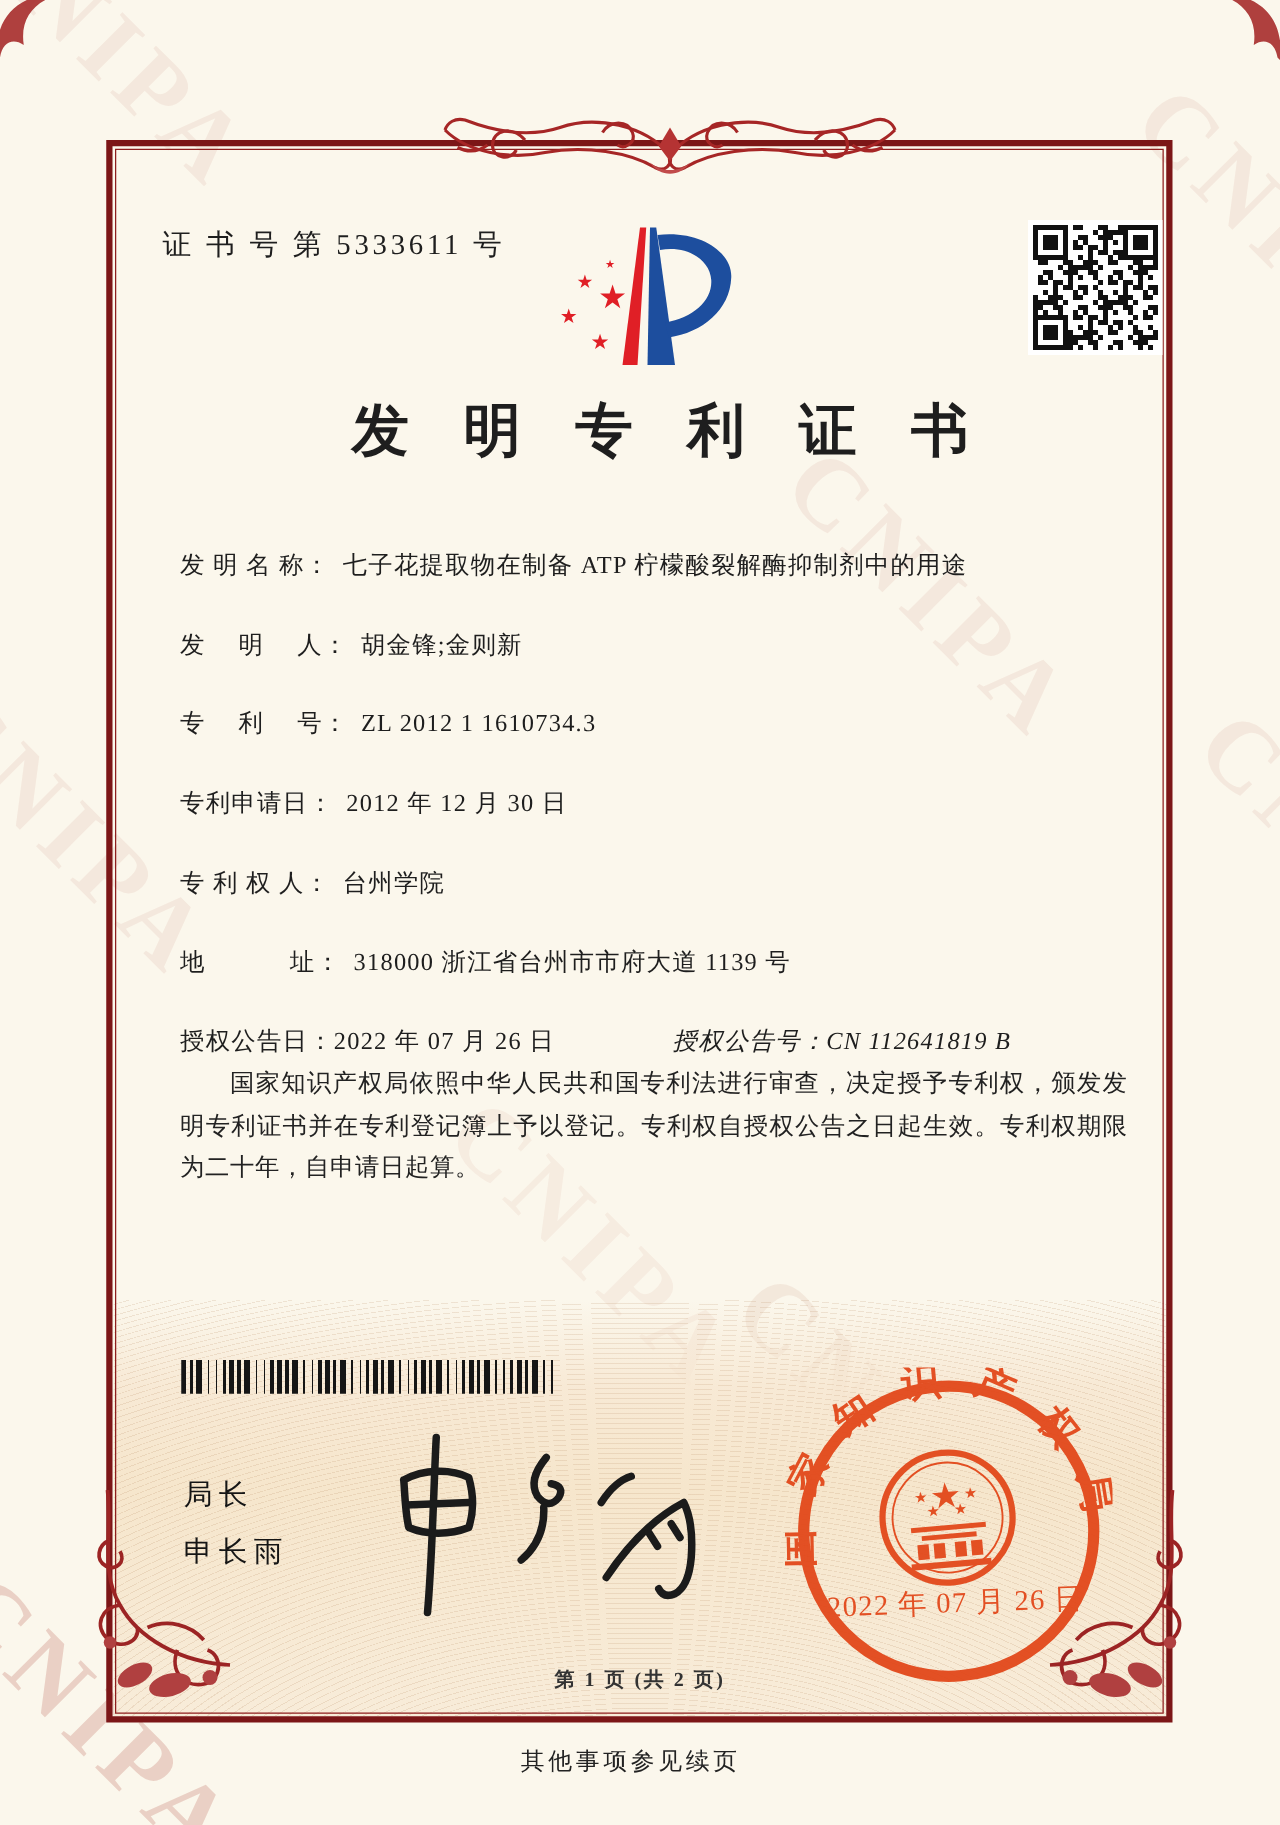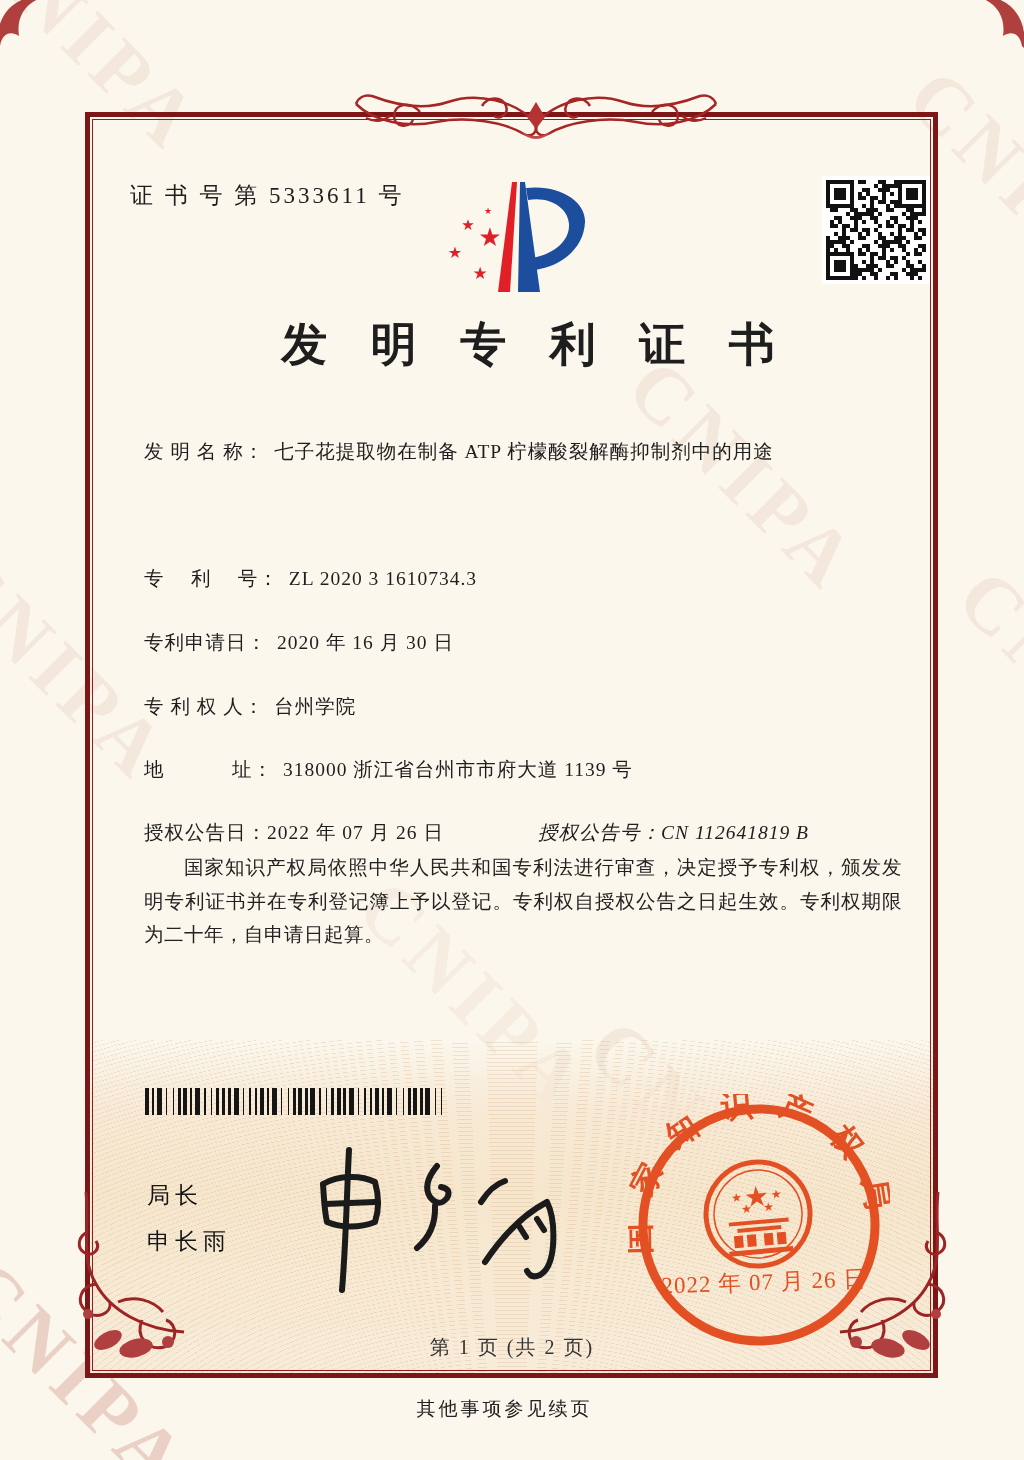--- a/index.html
+++ b/index.html
@@ -62,21 +62,21 @@
   .grant-no{position:absolute;left:538px;top:819px;font-size:19.5px;letter-spacing:1px;white-space:nowrap;font-style:italic;}
   .paras{position:absolute;left:144px;top:851px;width:758px;}
   .paras p{
     margin:0;text-indent:2.05em;font-size:19.5px;line-height:33.6px;
     text-align:justify;letter-spacing:0.5px;color:#222;
   }
   
   .signer{position:absolute;left:147px;font-family:"Liberation Sans","DejaVu Sans",sans-serif;
     font-size:23px;letter-spacing:5px;color:#151515;}
   .signer.t{top:1180px}.signer.n{top:1226px}
-  .page-indicator{position:absolute;left:0;right:0;top:1334px;text-align:center;font-size:20px;letter-spacing:2px;color:#333;}
+  .page-indicator{position:absolute;left:0;right:0;top:1334px;text-align:center;font-size:16px;letter-spacing:2px;color:#333;font-weight:bold;}
   .footer-note{position:absolute;left:0;right:15px;top:1396px;text-align:center;font-size:19px;letter-spacing:3px;color:#222;}
   svg{display:block;}
   .abs{position:absolute;}
 </style>
 </head>
 <body>
 
 <div class="page">
 
   <div class="wm" style="left:-58px;top:-10px;">CNIPA</div>
@@ -385,25 +385,28 @@
       <rect x="4" y="76" width="28" height="28" fill="#111"></rect>
       <rect x="8" y="80" width="20" height="20" fill="#fff"></rect>
       <rect x="12" y="84" width="12" height="12" fill="#111"></rect>
     </svg>
 
   <div class="title">发 明 专 利 证 书</div>
 
   <div class="field f0">
     <span class="lab">发 明 名 称：</span><span>七子花提取物在制备 ATP 柠檬酸裂解酶抑制剂中的用途</span>
   </div>
+  <div class="field f1">
+    <span class="lab">发　 明　 人：</span><span>胡金锋;金则新</span>
+  </div>
   <div class="field f2">
-    <span class="lab">专　 利　 号：</span><span>ZL 2020 3 1610734.3</span>
+    <span class="lab">专　 利　 号：</span><span>ZL 2012 1 1610734.3</span>
   </div>
   <div class="field f3">
-    <span class="lab">专利申请日：</span><span>2020 年 16 月 30 日</span>
+    <span class="lab">专利申请日：</span><span>2012 年 12 月 30 日</span>
   </div>
   <div class="field f4">
     <span class="lab">专 利 权 人：</span><span>台州学院</span>
   </div>
   <div class="field f5">
     <span class="lab">地　　　 址：</span><span>318000 浙江省台州市市府大道 1139 号</span>
   </div>
 
   <div class="grant-date">
     <span class="lab">授权公告日：</span><span>2022 年 07 月 26 日</span>

